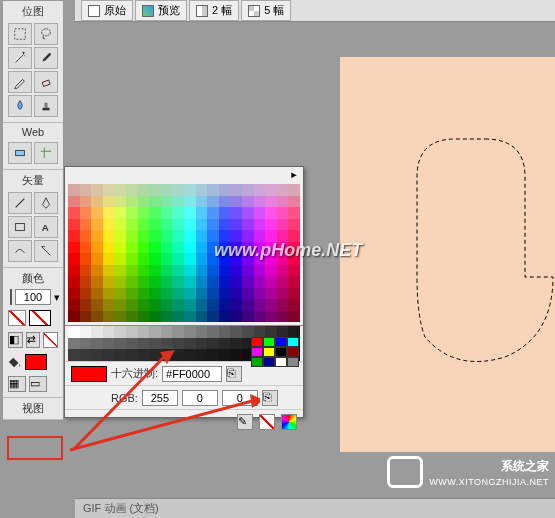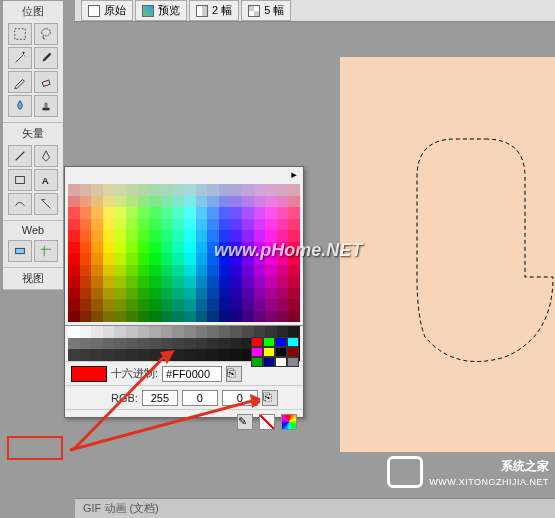--- a/index.html
+++ b/index.html
@@ -117,20 +117,36 @@
       <div class="tool-btn">
           <svg class="icon" viewBox="0 0 16 16">
             <rect x="4" y="10" width="8" height="3" fill="#333"></rect>
             <path d="M7 10V5a2 2 0 012 0v5" stroke="#333" fill="none"></path>
           </svg>
         </div>
     </div>
   </div>
 
   <div class="tool-section">
+      <span class="section-label">Web</span>
+    <div class="tool-grid">
+      <div class="tool-btn">
+          <svg class="icon" viewBox="0 0 16 16">
+            <rect x="3" y="5" width="10" height="6" fill="#8cf" stroke="#333"></rect>
+          </svg>
+        </div>
+      <div class="tool-btn">
+          <svg class="icon" viewBox="0 0 16 16">
+            <path d="M2 6h12M6 2v12" stroke="#393"></path>
+          </svg>
+        </div>
+    </div>
+  </div>
+
+  <div class="tool-section">
       <span class="section-label">矢量</span>
     <div class="tool-grid">
       <div class="tool-btn">
           <svg class="icon" viewBox="0 0 16 16">
             <line x1="3" y1="13" x2="13" y2="3" stroke="#333" stroke-width="1.5"></line>
           </svg>
         </div>
       <div class="tool-btn">
           <svg class="icon" viewBox="0 0 16 16">
             <path d="M8 2l4 8-4 4-4-4z" fill="none" stroke="#333"></path>
@@ -153,35 +169,46 @@
         </div>
       <div class="tool-btn">
           <svg class="icon" viewBox="0 0 16 16">
             <path d="M3 3l10 10M3 3l4 0" stroke="#333"></path>
           </svg>
         </div>
     </div>
   </div>
 
   <div class="tool-section">
-      <span class="section-label">Web</span>
-    <div class="tool-grid">
-      <div class="tool-btn">
-          <svg class="icon" viewBox="0 0 16 16">
-            <rect x="3" y="5" width="10" height="6" fill="#8cf" stroke="#333"></rect>
-          </svg>
-        </div>
-      <div class="tool-btn">
-          <svg class="icon" viewBox="0 0 16 16">
-            <path d="M2 6h12M6 2v12" stroke="#393"></path>
-          </svg>
-        </div>
-    </div>
-  </div>
-
+      <span class="section-label">颜色</span>
+    <div class="opacity-row">
+      <div class="op-swatch"></div>
+      <input class="op-input" value="100" style="">
+      <span>▾</span>
+    </div>
+    <div class="fill-row">
+      <div class="small-btn" style="background:linear-gradient(45deg,transparent 45%,red 45%,red 55%,transparent 55%),#fff"></div>
+      <div class="fill-sw" style="background:linear-gradient(45deg,transparent 45%,red 45%,red 55%,transparent 55%),#fff"></div>
+    </div>
+    <div class="fill-row">
+      <div class="small-btn">◧</div>
+      <div class="small-btn">⇄</div>
+      <div class="small-btn" style="background:linear-gradient(45deg,transparent 45%,red 45%,red 55%,transparent 55%),#fff"></div>
+    </div>
+    <div class="fill-row" style="padding:3px 2px">
+      <svg class="icon" viewBox="0 0 16 16">
+          <path d="M6 3l6 6-5 5-6-6zM13 10q2 2 0 4z" fill="#333"></path>
+        </svg>
+      <div class="fill-sw" style="background:#f00"></div>
+    </div>
+    <div class="fill-row">
+      <div class="small-btn">▦</div>
+      <div class="small-btn">▭</div>
+    </div>
+  </div>
 
   <div class="tool-section">
       <span class="section-label">视图</span>
     </div>
 </div>
 
 <div class="color-picker">
   <div class="cp-close-row">
       <div class="cp-arrow">▸</div>
     </div>

